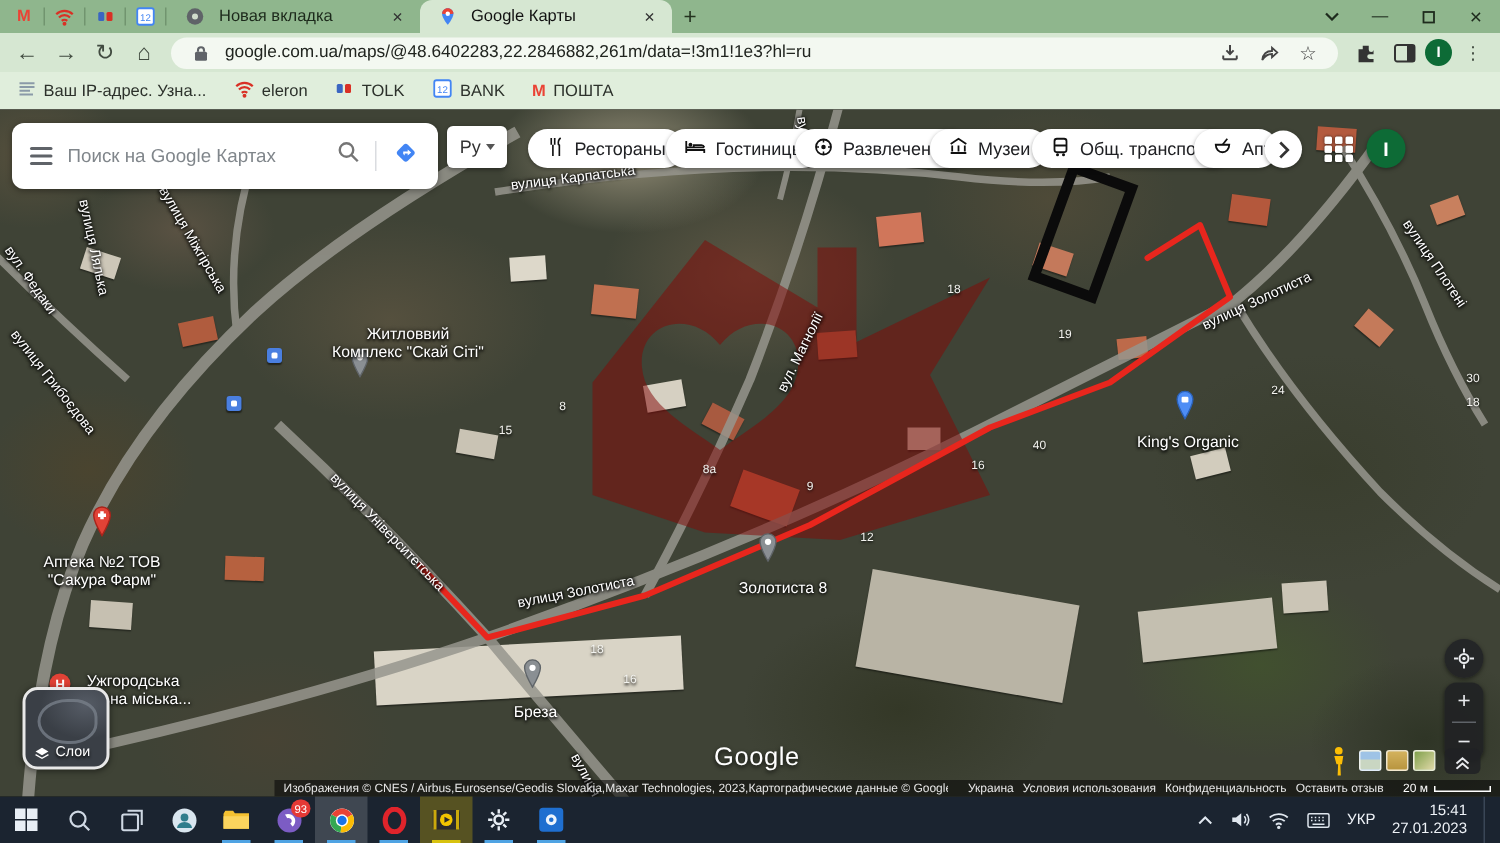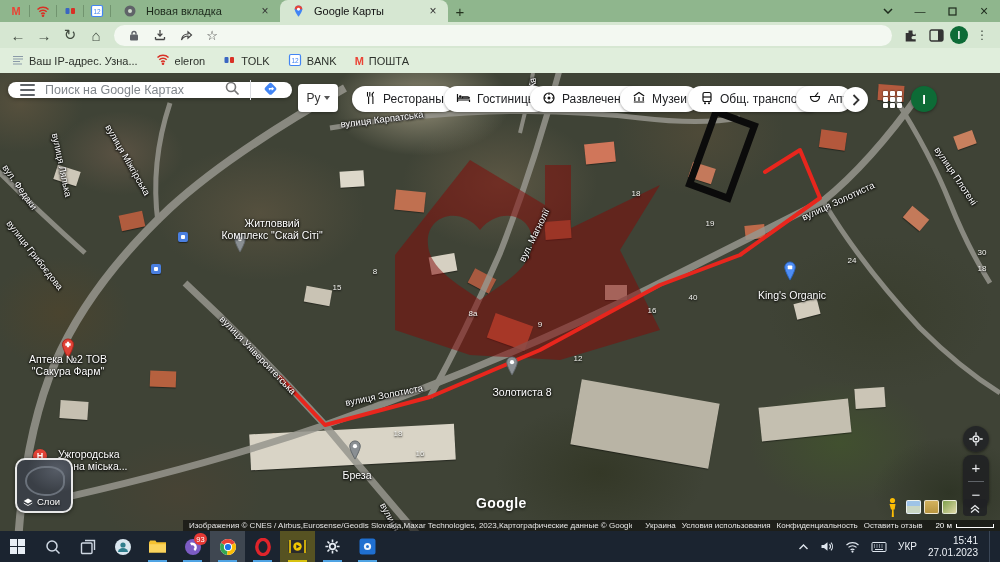--- a/index.html
+++ b/index.html
@@ -53,21 +53,21 @@
   .hnum { position:absolute; color:#f3f3ef; font-size:8px; text-shadow:0 1px 2px #000; transform:translate(-50%,-50%); }
   .poi-label { position:absolute; color:#fff; font-size:10.5px; line-height:1.18; text-align:center; white-space:pre-line;
     text-shadow:0 1px 2px #000, 0 0 3px #000; transform:translateX(-50%); }
   .pin { position:absolute; transform:translate(-50%,-100%); }
   .hosp { position:absolute; width:14px; height:14px; border-radius:50%; background:#e14236; color:#fff; font-size:9px; font-weight:bold;
     display:flex; align-items:center; justify-content:center; transform:translate(-50%,-50%); box-shadow:0 1px 2px rgba(0,0,0,.5); }
   .busstop { position:absolute; width:10px; height:10px; border-radius:2px; background:#4a7fe0; transform:translate(-50%,-50%);
     display:flex; align-items:center; justify-content:center; box-shadow:0 1px 1px rgba(0,0,0,.5); }
   .busstop i { width:4px; height:4px; background:#fff; border-radius:1px; }
 
-  .searchbox { position:absolute; left:8px; top:9px; width:284px; height:16px; background:#fff; border-radius:8px;
+  .searchbox { position:absolute; left:8px; top:9px; width:284px; height:44px; background:#fff; border-radius:8px;
     box-shadow:0 1px 4px rgba(0,0,0,.35); display:flex; align-items:center; padding:0 12px; gap:10px; }
   .burger { display:flex; flex-direction:column; gap:3px; }
   .burger i { width:15px; height:2px; background:#5f6368; border-radius:1px; }
   .sph { flex:1; font-size:12.5px; color:#80868b; white-space:nowrap; overflow:hidden; }
   .sdiv { width:1px; height:20px; background:#dadce0; }
   .langbox { position:absolute; left:298px; top:11px; width:40px; height:28px; background:#fff; border-radius:4px;
     box-shadow:0 1px 3px rgba(0,0,0,.35); display:flex; align-items:center; justify-content:center; gap:3px; font-size:12px; color:#333; }
   .caret { width:0; height:0; border-left:3.5px solid transparent; border-right:3.5px solid transparent; border-top:4px solid #555; }
   .chip { position:absolute; top:13px; height:26px; background:#fff; border-radius:13px; box-shadow:0 1px 3px rgba(0,0,0,.35);
     display:flex; align-items:center; gap:6px; padding:0 12px; font-size:12px; color:#202124; white-space:nowrap; }
@@ -92,21 +92,21 @@
   .zoompill { position:absolute; left:963px; top:382px; width:26px; height:52px; border-radius:8px; background:rgba(32,33,36,.9);
     display:flex; flex-direction:column; box-shadow:0 1px 3px rgba(0,0,0,.5); }
   .zbtn { flex:1; display:flex; align-items:center; justify-content:center; color:#e8eaed; font-size:15px; }
   .zsep { height:1px; background:#5f6368; margin:0 5px; }
   .pegman { position:absolute; left:885px; top:424px; width:18px; height:22px; }
   .thumbs { position:absolute; left:906px; top:427px; display:flex; gap:3px; }
   .thumb { width:15px; height:14px; border-radius:2px; border:1px solid rgba(255,255,255,.7); }
   .expand { position:absolute; left:963px; top:426px; width:24px; height:17px; border-radius:4px; background:rgba(32,33,36,.85);
     display:flex; align-items:center; justify-content:center; }
 
-  .gwm { position:absolute; left:476px; top:422px; color:#fff; font-size:14px; font-weight:bold; letter-spacing:.4px;
+  .gwm { position:absolute; left:476px; top:422px; color:#fff; font-size:17px; font-weight:normal; letter-spacing:.4px;
     text-shadow:0 1px 3px rgba(0,0,0,.8); }
   .attrib { position:absolute; left:183px; right:0; bottom:0; height:11px; background:rgba(8,8,8,.6); color:#e6e6e6;
     display:flex; align-items:center; font-size:8px; padding:0 6px; white-space:nowrap; gap:13px; }
   .attrib .atext { overflow:hidden; }
   .flinks { margin-left:auto; display:flex; gap:6px; }
   .scale { display:flex; align-items:center; gap:4px; color:#fff; }
   .scalebar { width:38px; height:4px; border:1px solid #fff; border-top:none; }
 
   
   .taskbar { height:31px; background:#1b2430; display:flex; align-items:stretch; }
@@ -199,20 +199,21 @@
     <div class="navbtn">→</div>
     <div class="navbtn">↻</div>
     <div class="navbtn">⌂</div>
     <div class="urlbar">
       <span class="urlicon">
           <svg width="12" height="13">
             <rect x="2" y="5.5" width="8" height="6" rx="1" fill="#5f6368"></rect>
             <path d="M4 5.5v-1a2 2 0 014 0v1" stroke="#5f6368" stroke-width="1.4" fill="none"></path>
           </svg>
         </span>
+      <span class="urltext">google.com.ua/maps/@48.6402283,22.2846882,261m/data=!3m1!1e3?hl=ru</span>
       <span class="urlicon">
           <svg width="14" height="14">
             <path d="M7 2v6M4.6 5.6L7 8l2.4-2.4" stroke="#444" stroke-width="1.3" fill="none"></path>
             <path d="M2.5 11.5h9M2.5 9v2.5M11.5 9v2.5" stroke="#444" stroke-width="1.3" fill="none"></path>
           </svg>
         </span>
       <span class="urlicon">
           <svg width="14" height="14">
             <path d="M2.5 12c.5-3.8 3-6 6.5-6V3.8L12.5 7 9 10.2V8c-2.8 0-4.8 1.2-6.5 4z" fill="none" stroke="#444" stroke-width="1.2"></path>
           </svg>
@@ -352,21 +353,21 @@
         <div class="pin" style="left: 240px; top: 184px;"><svg width="15" height="20" viewBox="0 0 16 22">
             <path d="M8 1C4.7 1 2.2 3.5 2.2 6.8 2.2 11 8 21 8 21s5.8-10 5.8-14.2C13.8 3.5 11.3 1 8 1z" fill="#8a8f93" stroke="#5f6468" stroke-width="1"></path>
             <circle cx="8" cy="6.8" r="2.3" fill="#fff"></circle>
           </svg></div>
         <div class="poi-label" style="left: 272px; top: 144px;">Житловвий
 Комплекс "Скай Сіті"</div>
         <div class="pin" style="left: 68px; top: 290px;"><svg width="16" height="21" viewBox="0 0 16 22">
             <path d="M8 1C4.7 1 2.2 3.5 2.2 6.8 2.2 11 8 21 8 21s5.8-10 5.8-14.2C13.8 3.5 11.3 1 8 1z" fill="#e14236" stroke="#a8241b" stroke-width="1"></path>
             <path d="M6.8 4h2.4v1.6h1.6V8H9.2v1.6H6.8V8H5.2V5.6h1.6z" fill="#fff"></path>
           </svg></div>
-        <div class="poi-label" style="left: 68px; top: 280px;">Аптека №2 ТОВ
+        <div class="poi-label" style="left: 68px; top: 296px;">Аптека №2 ТОВ
 "Сакура Фарм"</div>
         <div class="hosp" style="left: 40px; top: 383px;">Н</div>
         <div class="poi-label" style="left: 50px; top: 375px; transform: none; text-align: center;">Ужгородська
 ральна міська...</div>
         <div class="pin" style="left: 790px; top: 212px;"><svg width="15" height="20" viewBox="0 0 16 22">
             <path d="M8 1C4.7 1 2.2 3.5 2.2 6.8 2.2 11 8 21 8 21s5.8-10 5.8-14.2C13.8 3.5 11.3 1 8 1z" fill="#4e8df5" stroke="#2a61b8" stroke-width="1"></path>
             <rect x="5.5" y="5" width="5" height="4.2" rx="0.8" fill="#fff"></rect>
           </svg></div>
         <div class="poi-label" style="left: 792px; top: 216px;">King's Organic</div>
         <div class="pin" style="left: 512px; top: 307px;"><svg width="15" height="20" viewBox="0 0 16 22">

